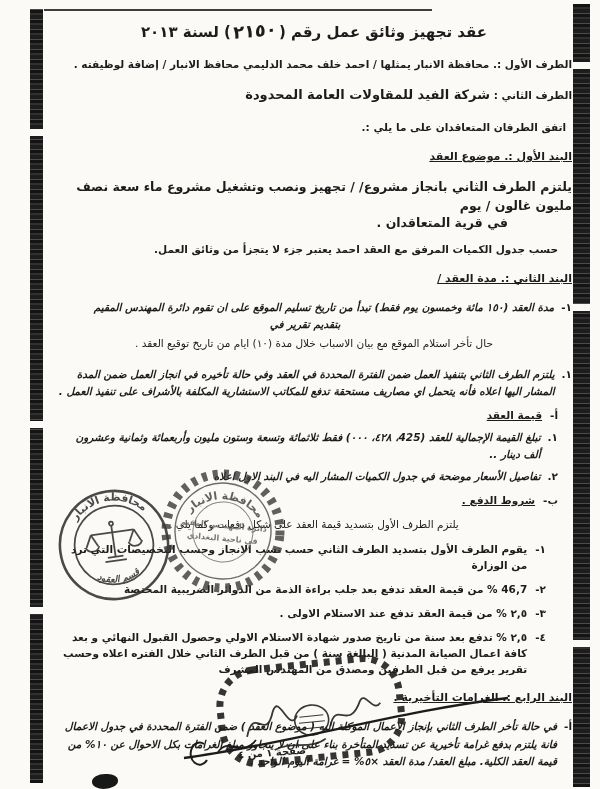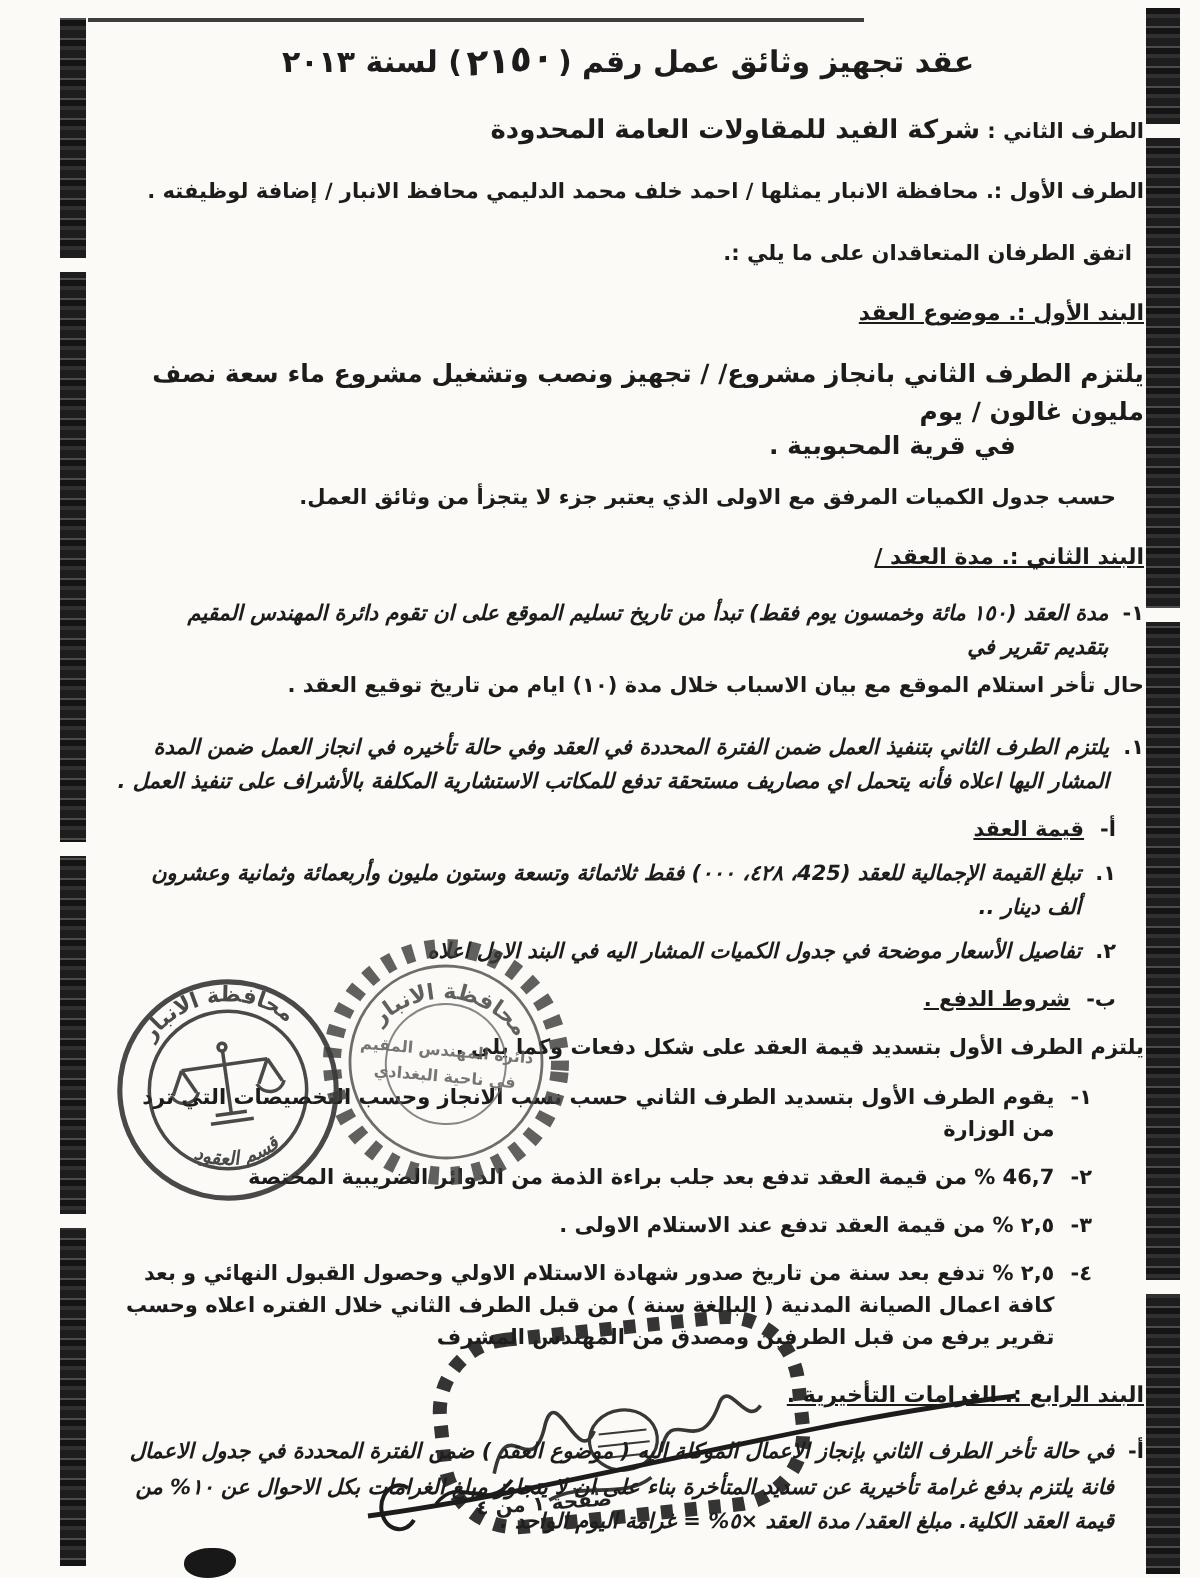--- a/index.html
+++ b/index.html
@@ -16,22 +16,22 @@
   .party-label{ font-weight:bold; }
   .company{ font-size:13px; font-weight:bold; }
   .agree{ margin-top:19px; font-size:10.5px; font-weight:bold; padding-right:6px; }
   .hdr{ margin-top:17px; font-size:11px; font-weight:bold; text-decoration:underline; }
   .p1body{ margin-top:14px; font-size:12.5px; font-weight:bold; line-height:19px; }
   .p1line2{ padding-right:64px; font-size:12.5px; font-weight:bold; }
   .note{ margin-top:13px; font-size:10.5px; font-weight:bold; padding-right:14px; }
   .item{ display:flex; gap:7px; margin-top:14px; font-size:10.5px; font-weight:bold; line-height:17px; }
   .item .n{ flex:0 0 auto; }
   .item .t{ flex:1 1 auto;font-style:italic; }
-  .center-frag{ text-align:right; }
-  .flush{ margin-top:2px; font-size:10.5px; font-weight:bold; line-height:17px; }
+  .center-frag{ text-align:center; }
+  .flush{ margin-top:2px; font-size:10.5px; font-weight:normal; line-height:17px;text-align:center; }
   .sub{ margin-top:9px; font-size:10.5px; font-weight:bold; display:flex; gap:8px; }
   .sub .lbl{ text-decoration:underline; }
   .pay{ display:flex; gap:8px; margin-top:8px; font-size:10.5px; font-weight:bold; line-height:16px; padding-right:26px; }
   .pay .n{ flex:0 0 auto; }
   .clause4{ line-height:17.5px; }
   
   .band{ position:absolute; z-index:0; background:repeating-linear-gradient(0deg,#141414 0 3px,#4c4c4c 3px 4px,#1d1d1d 4px 8px,#303030 8px 10px); }
   .band-left{ left:30px; top:9px; width:13px; height:774px; }
   .band-right{ left:573px; top:4px; width:17px; height:783px; }
   .band-gap{ position:absolute; left:0; width:100%; height:7px; background:#fbfaf7; }
@@ -66,35 +66,35 @@
   </div>
   <div class="ink-blot"></div>
 
   <div class="content">
 
     <div class="title">
       <span>عقد تجهيز وثائق عمل رقم (</span><span class="hand-num">٢١٥٠</span><span>) لسنة ٢٠١٣</span>
     </div>
 
     <div class="party">
+      <span class="party-label">الطرف الأول :.</span>
+      <span>محافظة الانبار يمثلها / احمد خلف محمد الدليمي محافظ الانبار / إضافة لوظيفته .</span>
+    </div>
+
+    <div class="party">
       <span class="party-label">الطرف الثاني :</span>
       <span class="company">شركة الفيد للمقاولات العامة المحدودة</span>
     </div>
 
-    <div class="party">
-      <span class="party-label">الطرف الأول :.</span>
-      <span>محافظة الانبار يمثلها / احمد خلف محمد الدليمي محافظ الانبار / إضافة لوظيفته .</span>
-    </div>
-
     <div class="agree">اتفق الطرفان المتعاقدان على ما يلي :.</div>
 
     <div class="hdr">البند الأول :. موضوع العقد</div>
     <div class="p1body">يلتزم الطرف الثاني بانجاز مشروع/ / تجهيز ونصب وتشغيل مشروع ماء سعة نصف مليون غالون / يوم</div>
-    <div class="p1line2">في قرية المحبوبية .</div>
-    <div class="note">حسب جدول الكميات المرفق مع الاولى الذي يعتبر جزء لا يتجزأ من وثائق العمل.</div>
+    <div class="p1line2">في قرية المتعاقدان .</div>
+    <div class="note">حسب جدول الكميات المرفق مع العقد احمد يعتبر جزء لا يتجزأ من وثائق العمل.</div>
 
     <div class="hdr">البند الثاني :. مدة العقد /</div>
     <div class="item">
       <span class="n">١-</span>
       <span class="t">
         <span>مدة العقد (١٥٠ مائة وخمسون يوم فقط) تبدأ من تاريخ تسليم الموقع على ان تقوم دائرة المهندس المقيم</span>
         <span class="center-frag" style="display:block">بتقديم تقرير في</span>
       </span>
     </div>
     <div class="flush">حال تأخر استلام الموقع مع بيان الاسباب خلال مدة (١٠) ايام من تاريخ توقيع العقد .</div>

